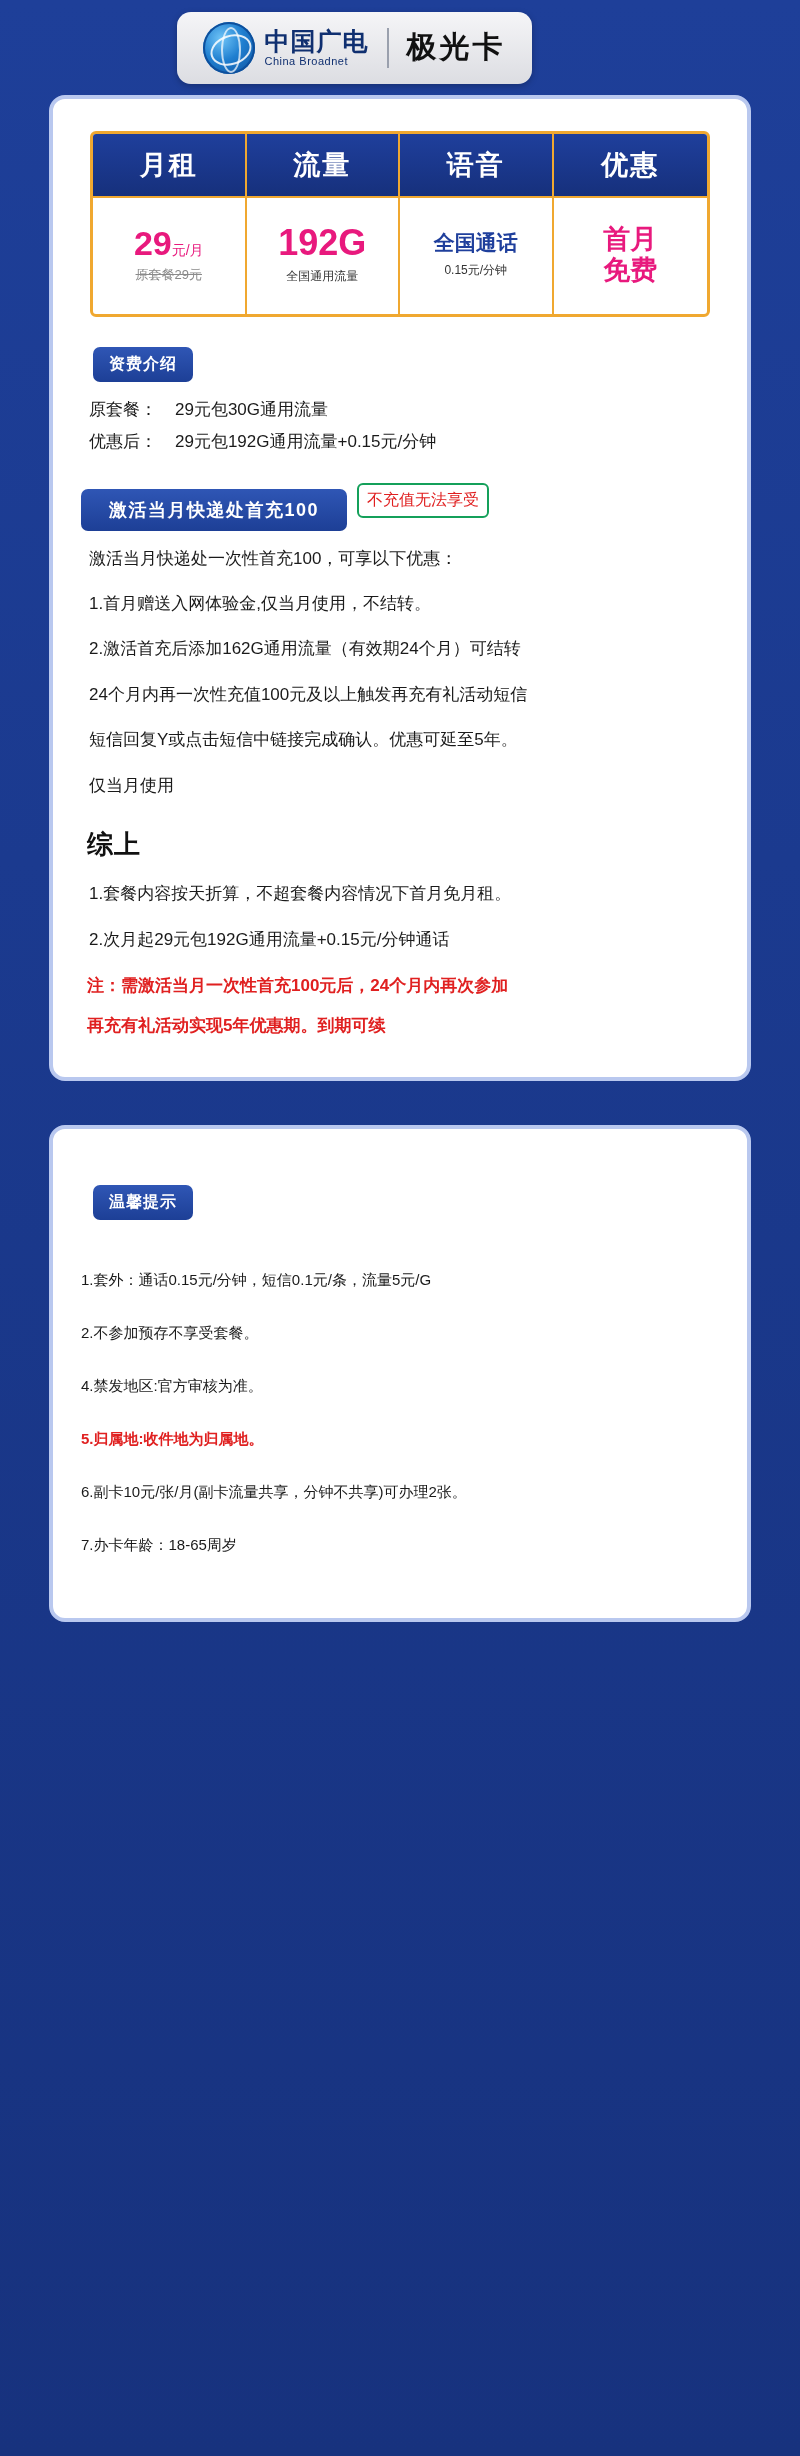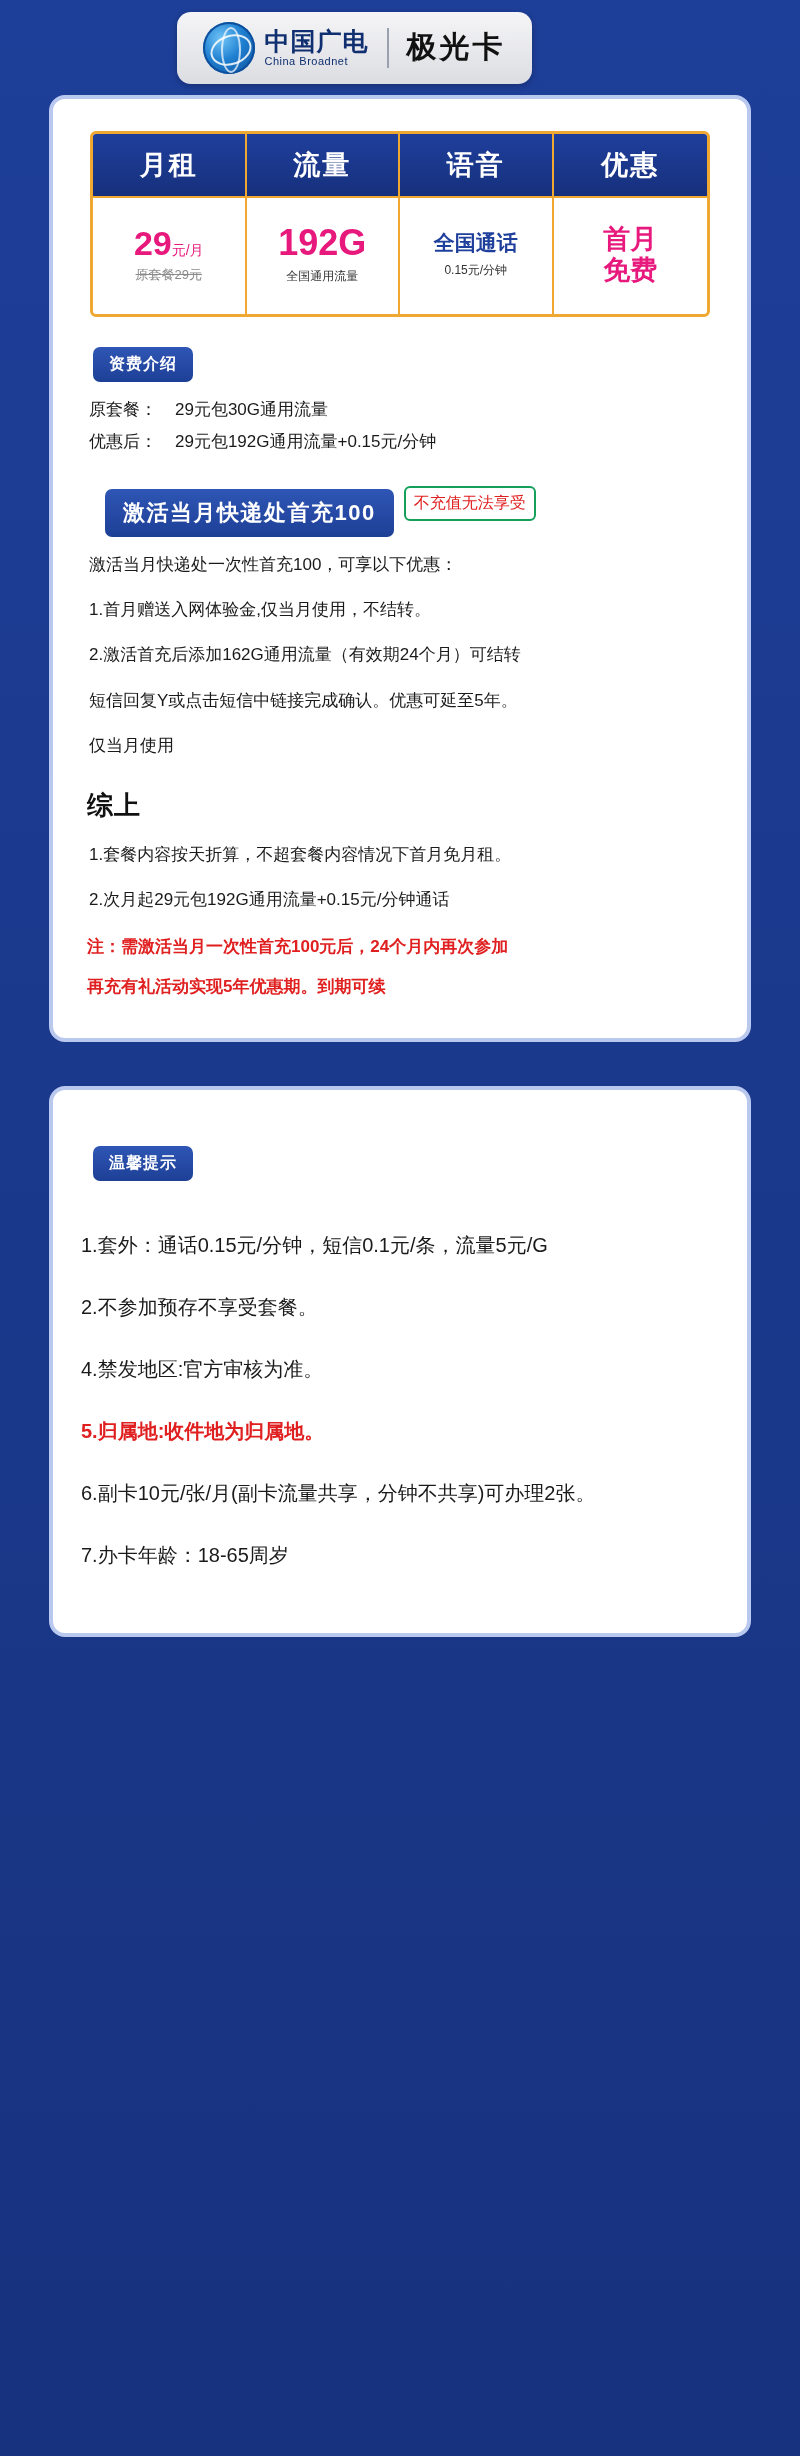--- a/index.html
+++ b/index.html
@@ -130,23 +130,23 @@
     background:linear-gradient(180deg,#2f56b5 0%,#1d3f96 100%);
     color:#fff;
     font-size:16px;
     font-weight:bold;
     letter-spacing:1px;
     padding:7px 16px;
     border-radius:7px;
     margin:30px 0 12px 12px;
   }
   .tag.big{
-    font-size:22px;
-    padding:9px 18px;
-    margin-left:24px;
+    font-size:18px;
+    padding:9px 28px;
+    margin-left:0;
     letter-spacing:1.5px;
   }
   .tagrow{display:flex;align-items:center;gap:10px;}
   .warn-pill{
     border:2px solid #14a05a;
     color:#e02020;
     background:#fff;
     font-size:16px;
     font-weight:normal;
     border-radius:6px;
@@ -165,21 +165,21 @@
   .kv{display:flex;gap:18px;font-size:17px;color:#1a1a1a;line-height:1.9;margin-left:8px;}
   .kv .k{white-space:nowrap;}
   .h2{
     font-size:26px;font-weight:bold;color:#111;margin:26px 0 16px 6px;letter-spacing:1px;
   }
   .note{
     font-size:17px;color:#e02020;font-weight:bold;line-height:2;margin:6px 0 0 6px;
   }
   .tips-list{margin:34px 0 0 0;padding:0;list-style:none;}
   .tips-list li{
-    font-size:20px;color:#1a1a1a;line-height:1.8;margin-bottom:26px;
+    font-size:15px;color:#1a1a1a;line-height:1.8;margin-bottom:26px;
   }
   .tips-list li.redline{color:#e02020;font-weight:bold;}
   .sub-ind{display:block;margin-left:22px;}
 </style>
 </head>
 <body>
 
 <div class="page">
 
   <div class="brand-bar">
@@ -241,20 +241,21 @@
     </div>
 
     
     <div class="tagrow">
       <div class="tag big">激活当月快递处首充100</div>
       <div class="warn-pill">不充值无法享受</div>
     </div>
     <p class="line indent">激活当月快递处一次性首充100，可享以下优惠：</p>
     <p class="line indent">1.首月赠送入网体验金,仅当月使用，不结转。</p>
     <p class="line indent">2.激活首充后添加162G通用流量（有效期24个月）可结转</p>
+    <p class="line indent">24个月内再一次性充值100元及以上触发再充有礼活动短信</p>
     <p class="line indent">短信回复Y或点击短信中链接完成确认。优惠可延至5年。</p>
     <p class="line indent">仅当月使用</p>
 
     
     <div class="h2">综上</div>
     <p class="line indent">1.套餐内容按天折算，不超套餐内容情况下首月免月租。</p>
     <p class="line indent">2.次月起29元包192G通用流量+0.15元/分钟通话</p>
     <div class="note">注：需激活当月一次性首充100元后，24个月内再次参加</div>
     <div class="note">再充有礼活动实现5年优惠期。到期可续</div>
   </div>

